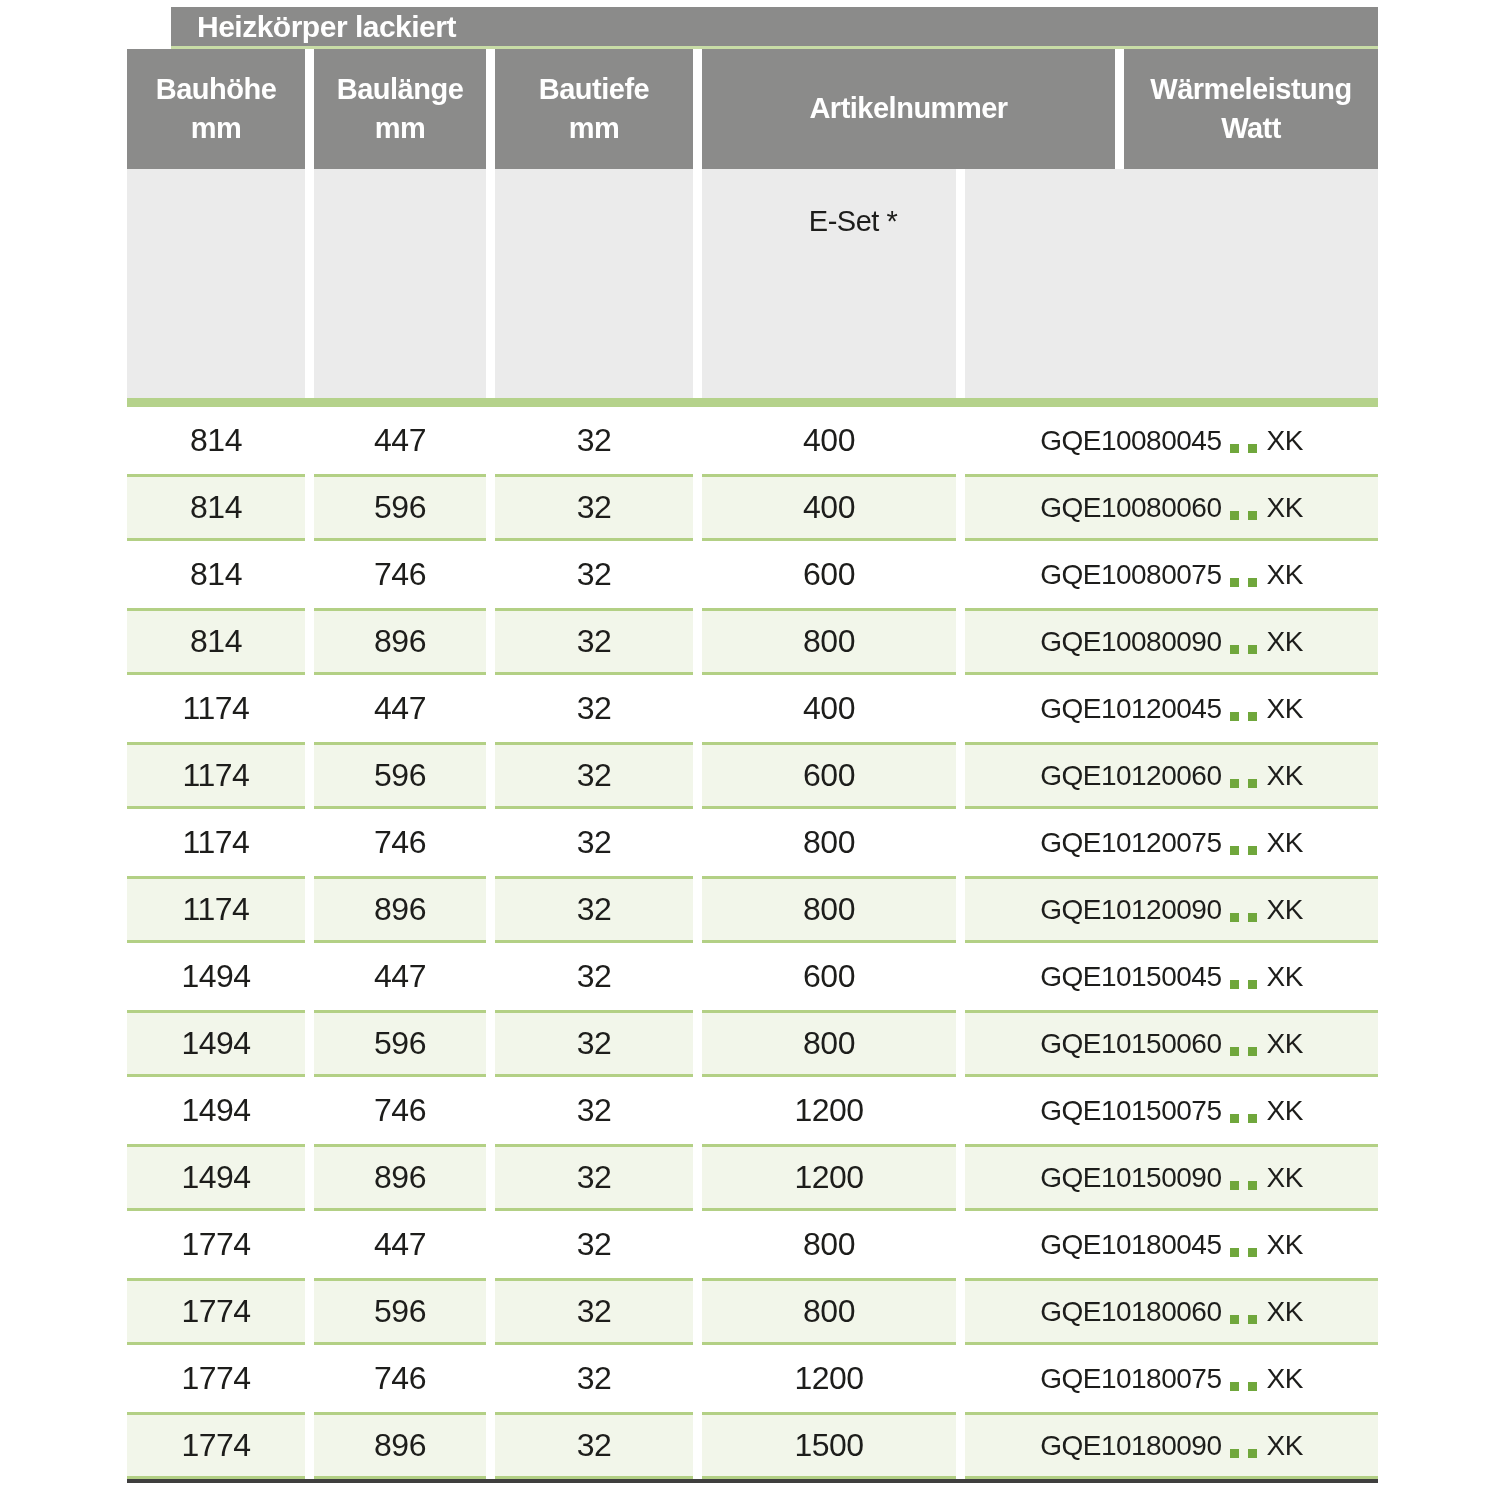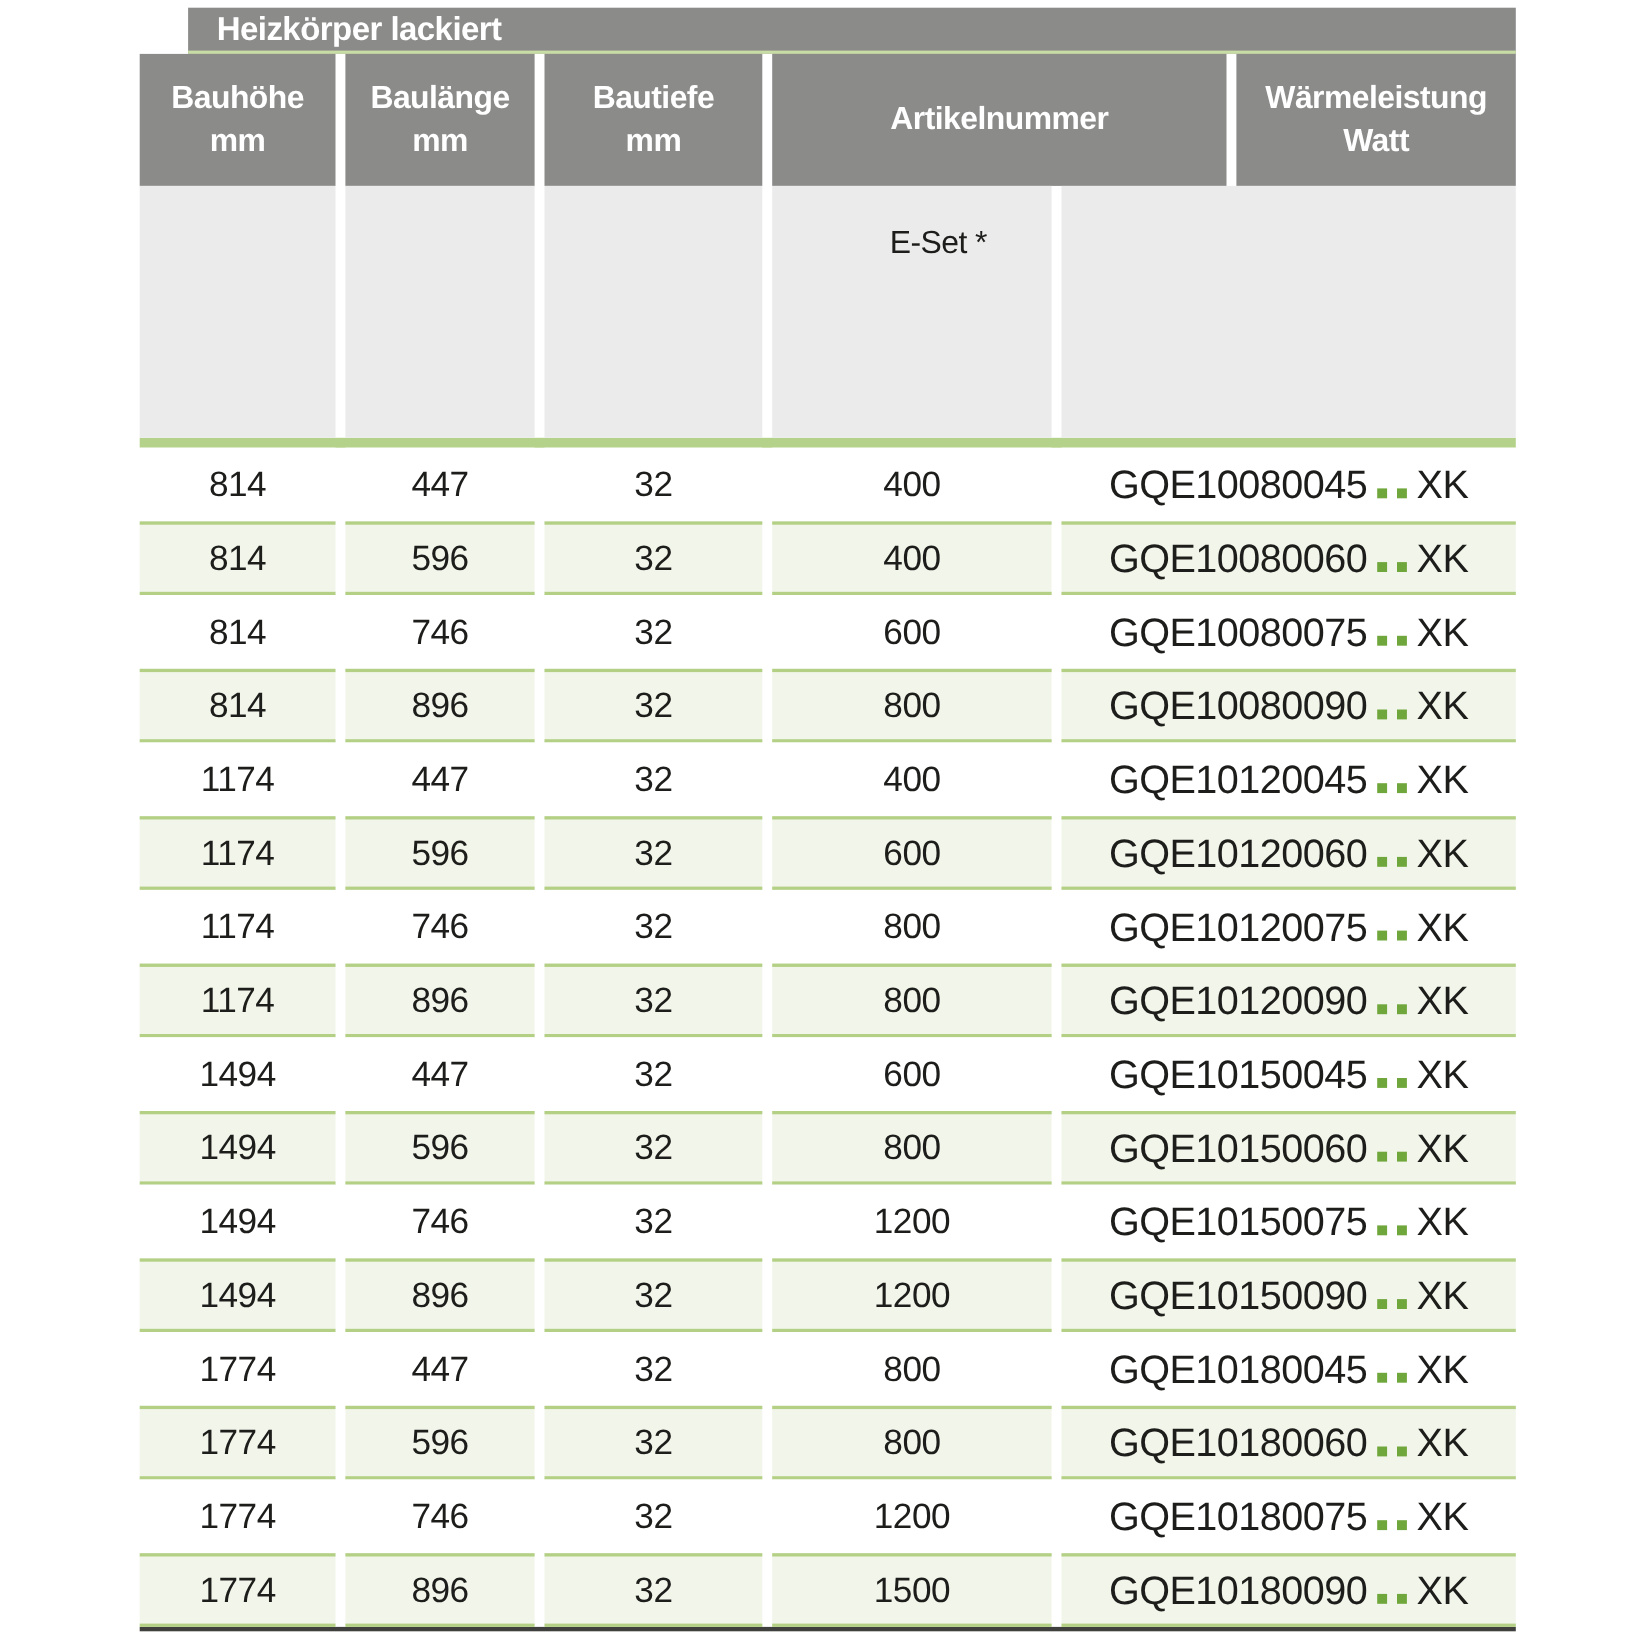--- a/index.html
+++ b/index.html
@@ -40,21 +40,21 @@
   .green-bar{height:9px;background:var(--bar);}
 
   
   .row{display:flex;gap:9px;height:67px;}
   .row .cell{display:flex;align-items:center;justify-content:center;
     font-size:32px;letter-spacing:-0.5px;}
   .row .bold{font-weight:400;}
   .row-white .cell{background:#ffffff;}
   .row-green .cell{background:var(--rowgreen);
     border-top:3px solid var(--rowborder);border-bottom:3px solid var(--rowborder);}
-  .artikel{display:flex;align-items:center;gap:9px;font-size:36px;}
+  .artikel{display:flex;align-items:center;gap:9px;font-size:28px;}
   .dots{display:flex;gap:9px;align-items:flex-end;transform:translateY(8px);}
   .dot{width:9px;height:9px;background:var(--dot);display:inline-block;}
 
   .bottom-line{height:4px;background:var(--dark);}
 </style>
 </head>
 <body>
 
 <div class="table-wrap">
 

